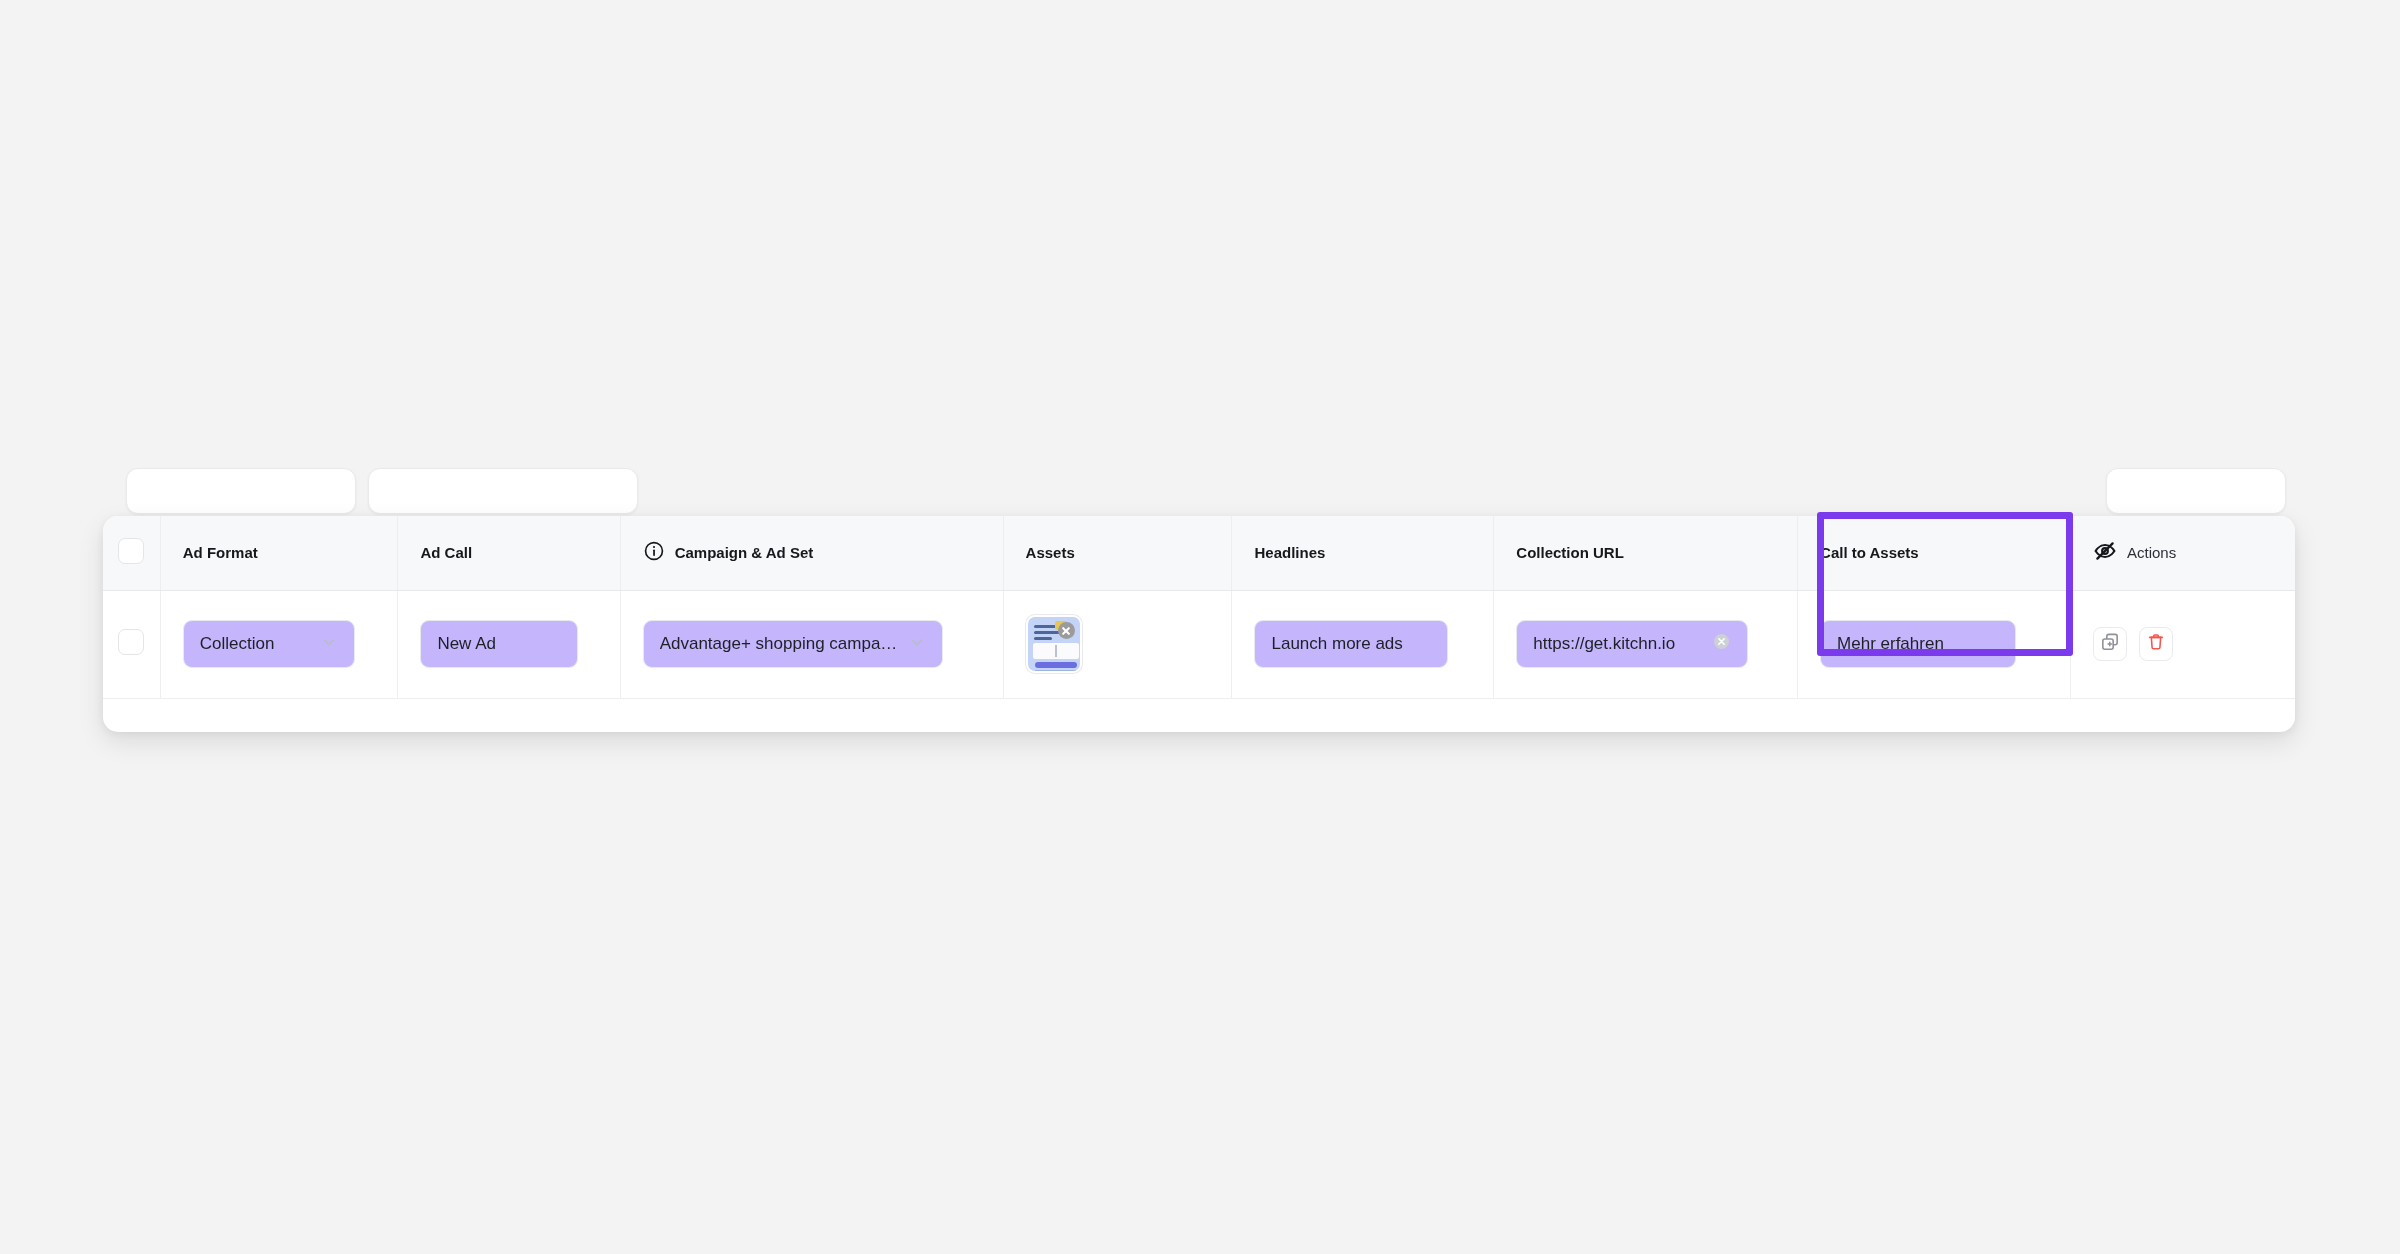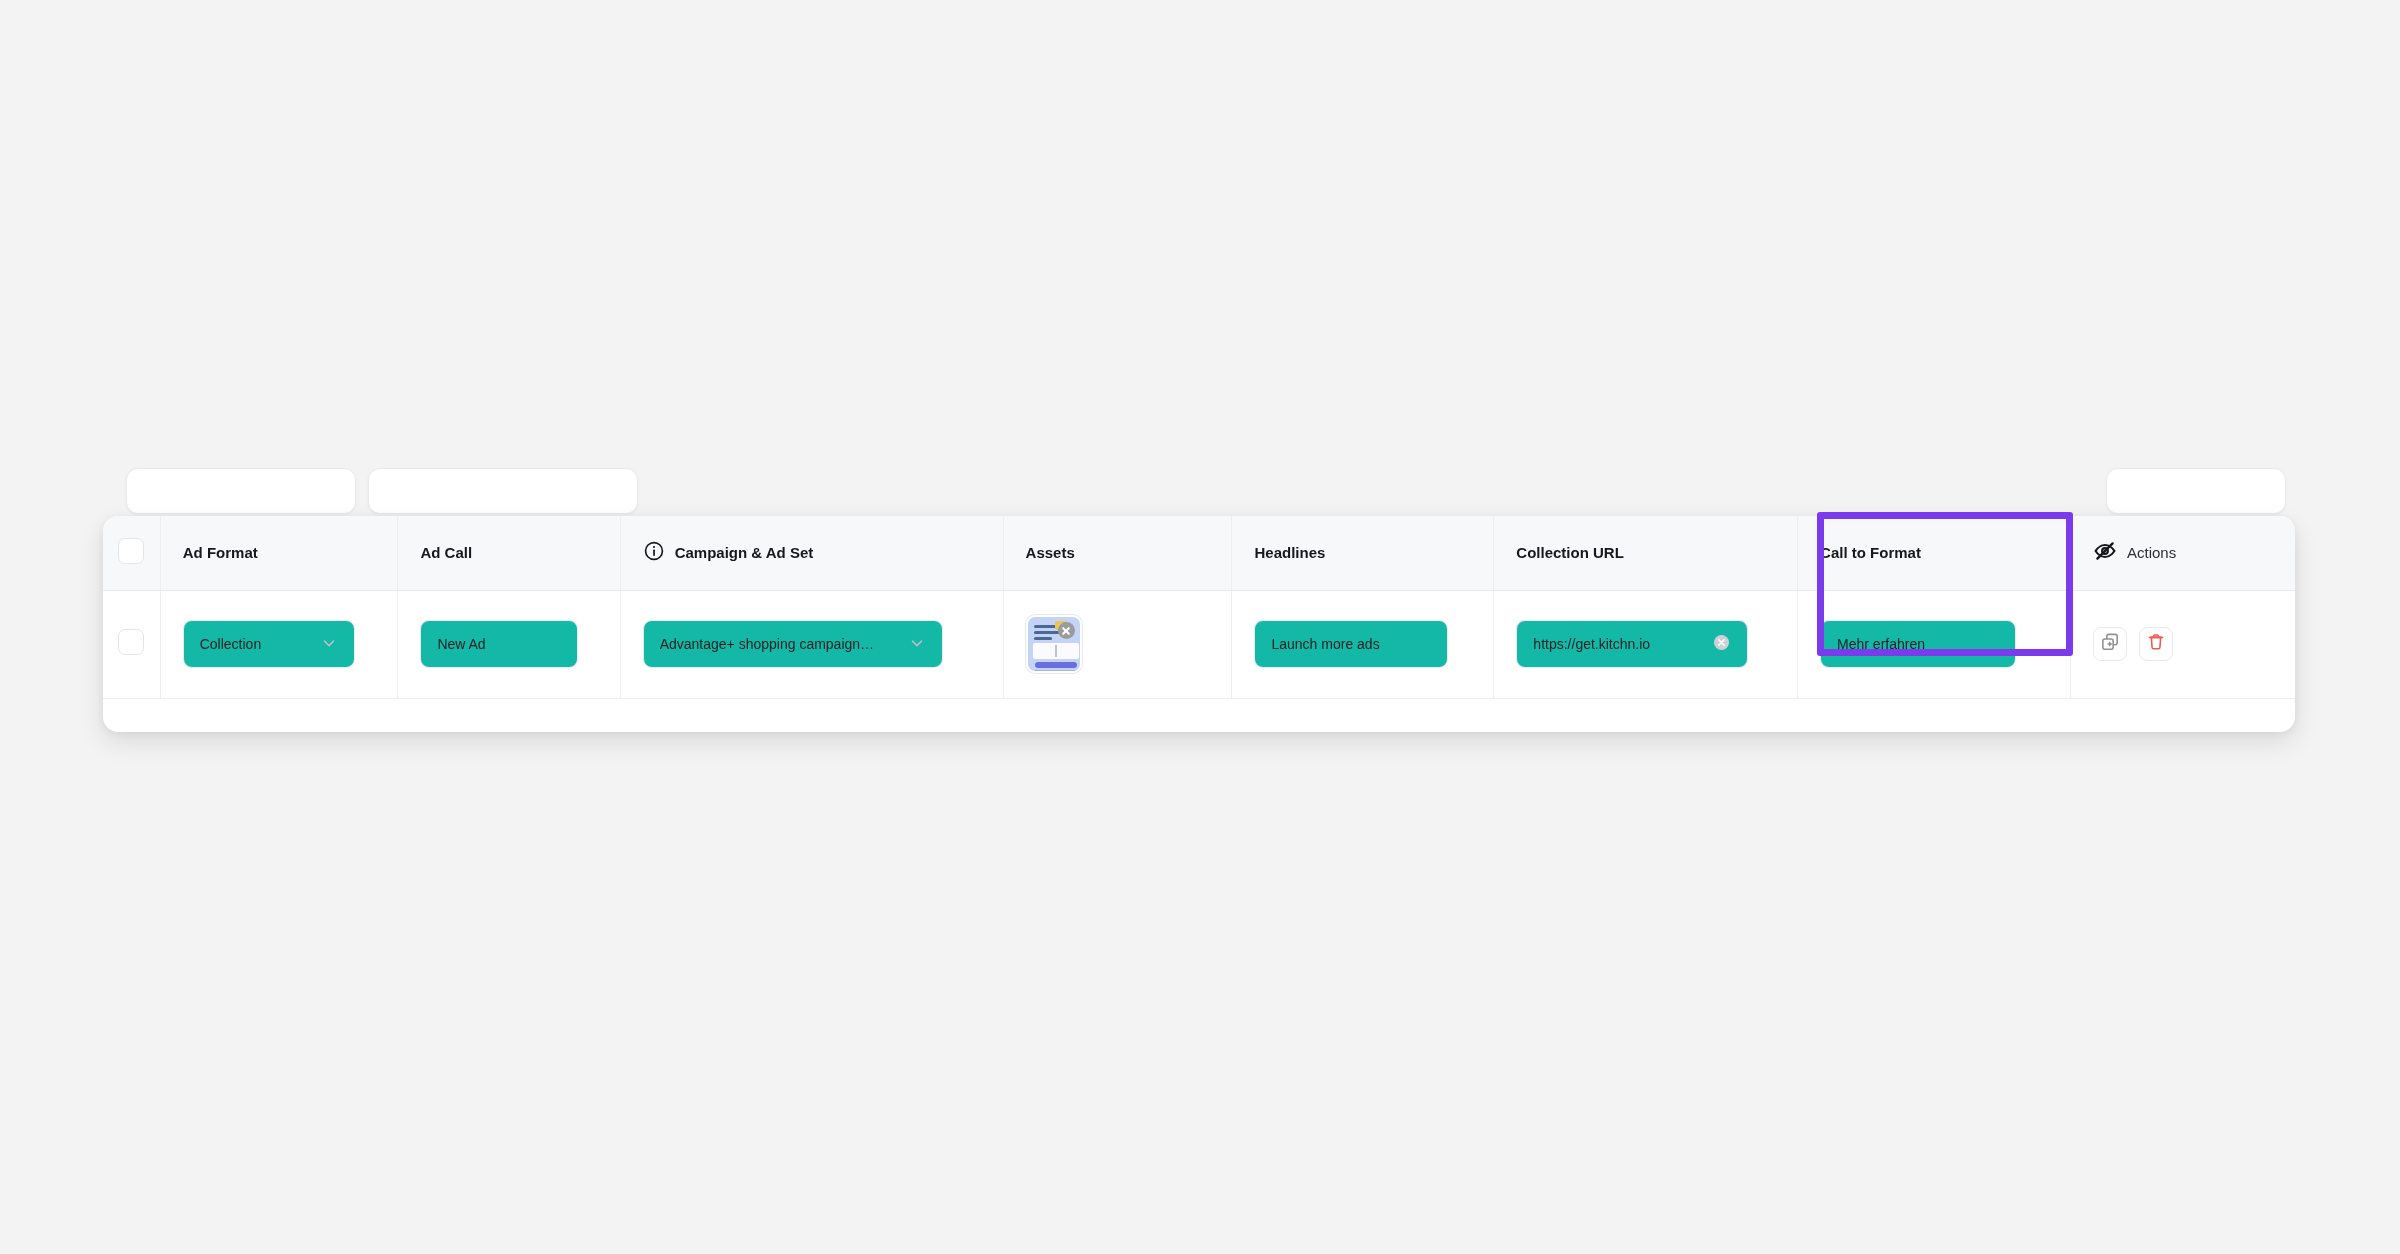--- a/index.html
+++ b/index.html
@@ -86,25 +86,25 @@
     border: 1.5px solid #e3e5e8;
     border-radius: 7px;
     background: #ffffff;
   }
 
   
   .field {
     display: flex;
     align-items: center;
     height: 48px;
-    background: #14b8a6;
+    background: #c4b5fd;
     border: 1.5px solid #e8eaed;
     border-radius: 9px;
     padding: 0 16px;
-    font-size: 14px;
+    font-size: 17px;
     color: #1d2025;
     white-space: nowrap;
     overflow: hidden;
   }
   .field .txt {
     overflow: hidden;
     text-overflow: ellipsis;
     white-space: nowrap;
   }
   .field.select { justify-content: space-between; gap: 10px; }
@@ -259,21 +259,21 @@
           </th>
 
           <th>
             <span class="th-inner">
               <span>Collection URL</span>
             </span>
           </th>
 
           <th>
             <span class="th-inner">
-              <span>Call to Format</span>
+              <span>Call to Assets</span>
             </span>
           </th>
 
           <th>
             <span class="th-inner">
               <span>
                 <svg width="24" height="24" viewBox="0 0 24 24" fill="none">
                   <path d="M2.6 12s3.6-6 9.4-6 9.4 6 9.4 6-3.6 6-9.4 6S2.6 12 2.6 12z" stroke="#16181c" stroke-width="2.1"></path>
                   <circle cx="12" cy="12" r="2.9" stroke="#16181c" stroke-width="2.1"></circle>
                   <path d="M4.4 19.6 19.6 4.4" stroke="#16181c" stroke-width="2.4" stroke-linecap="round"></path>

